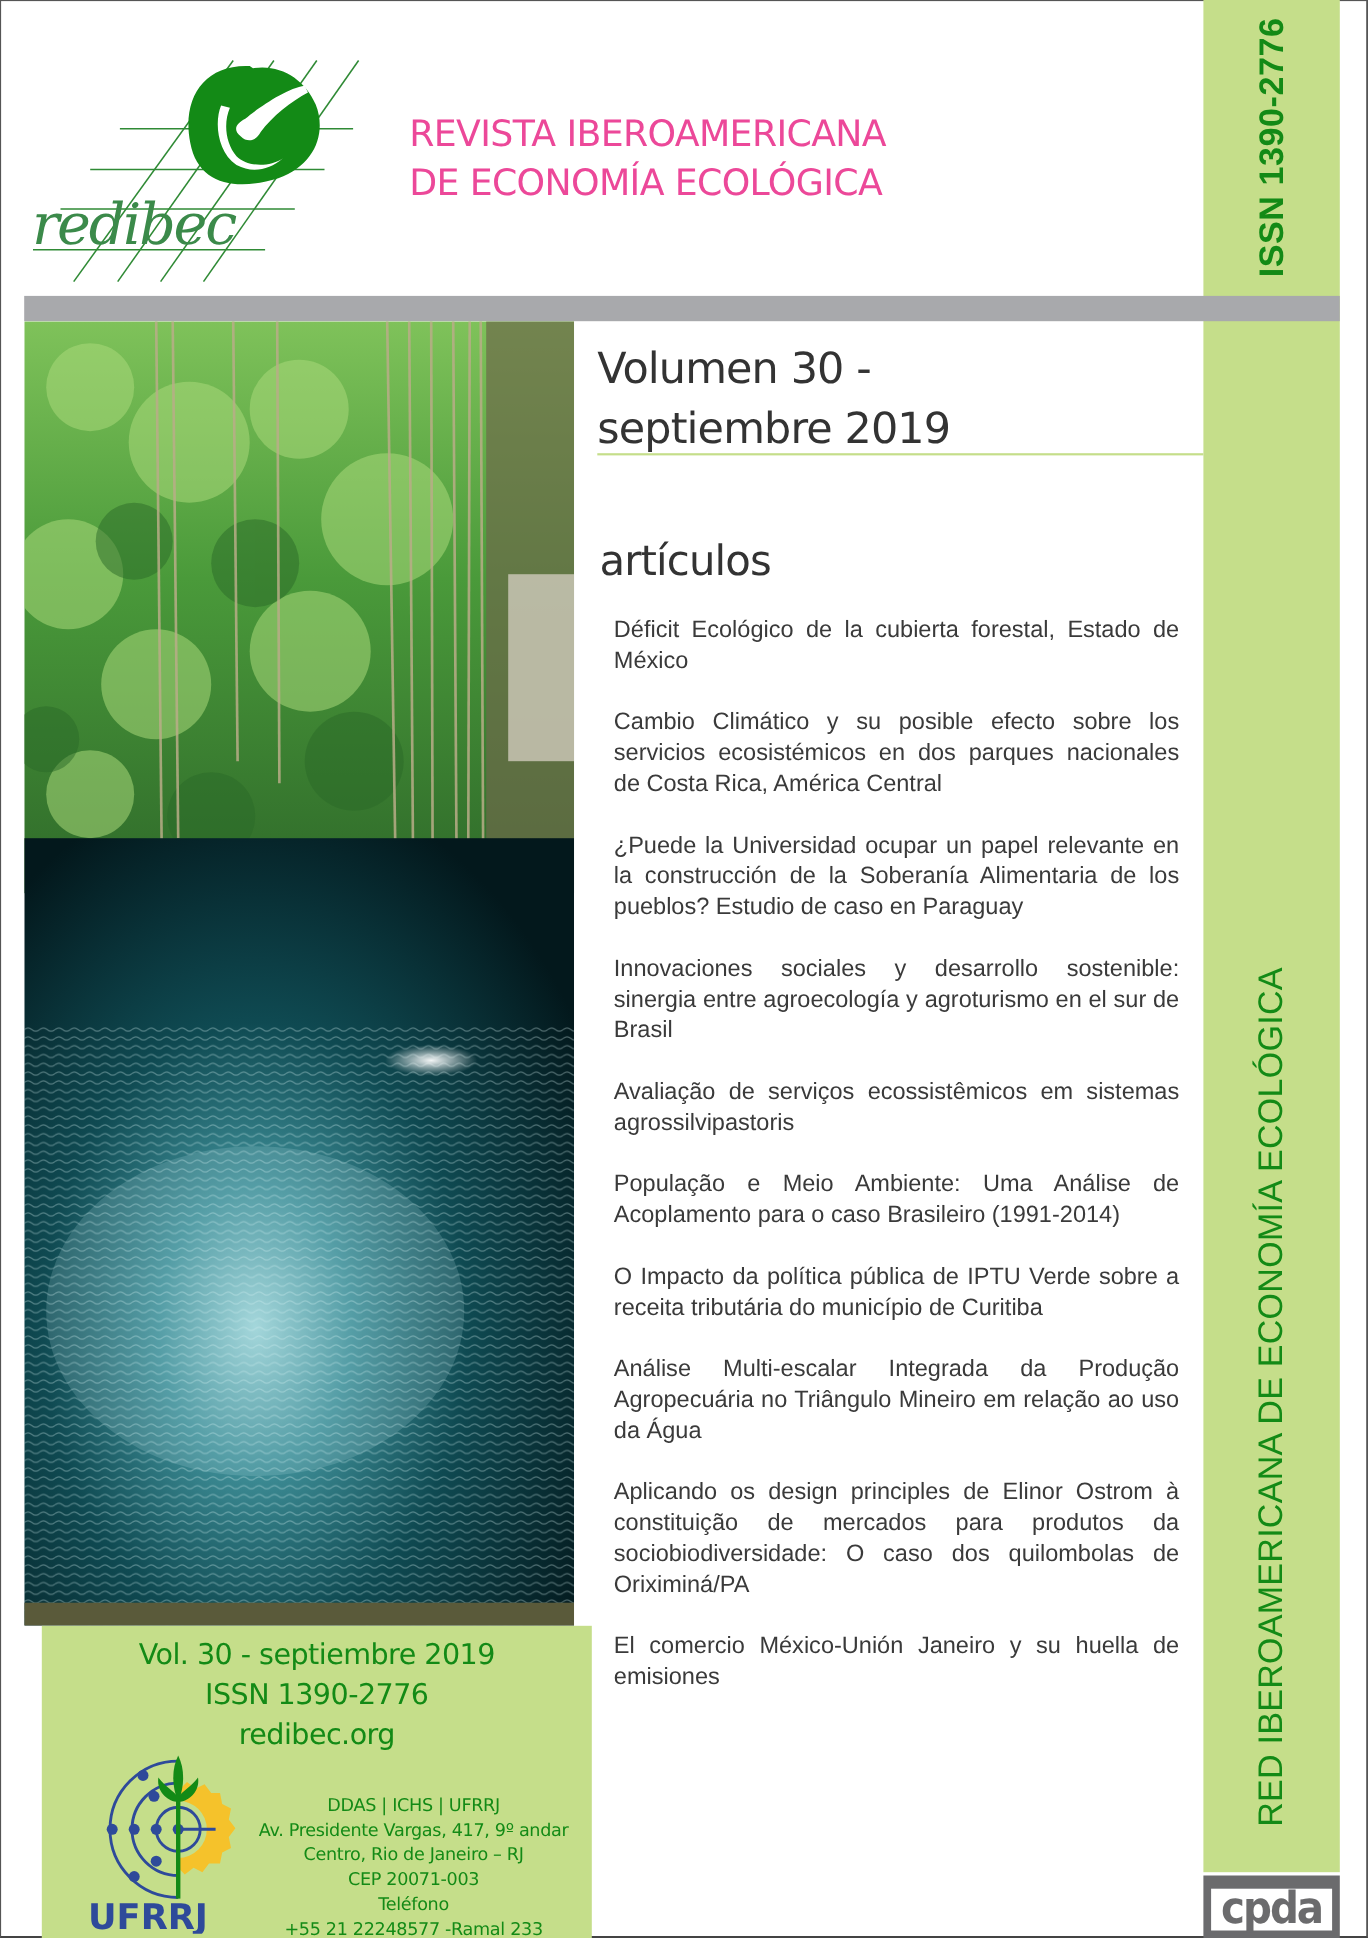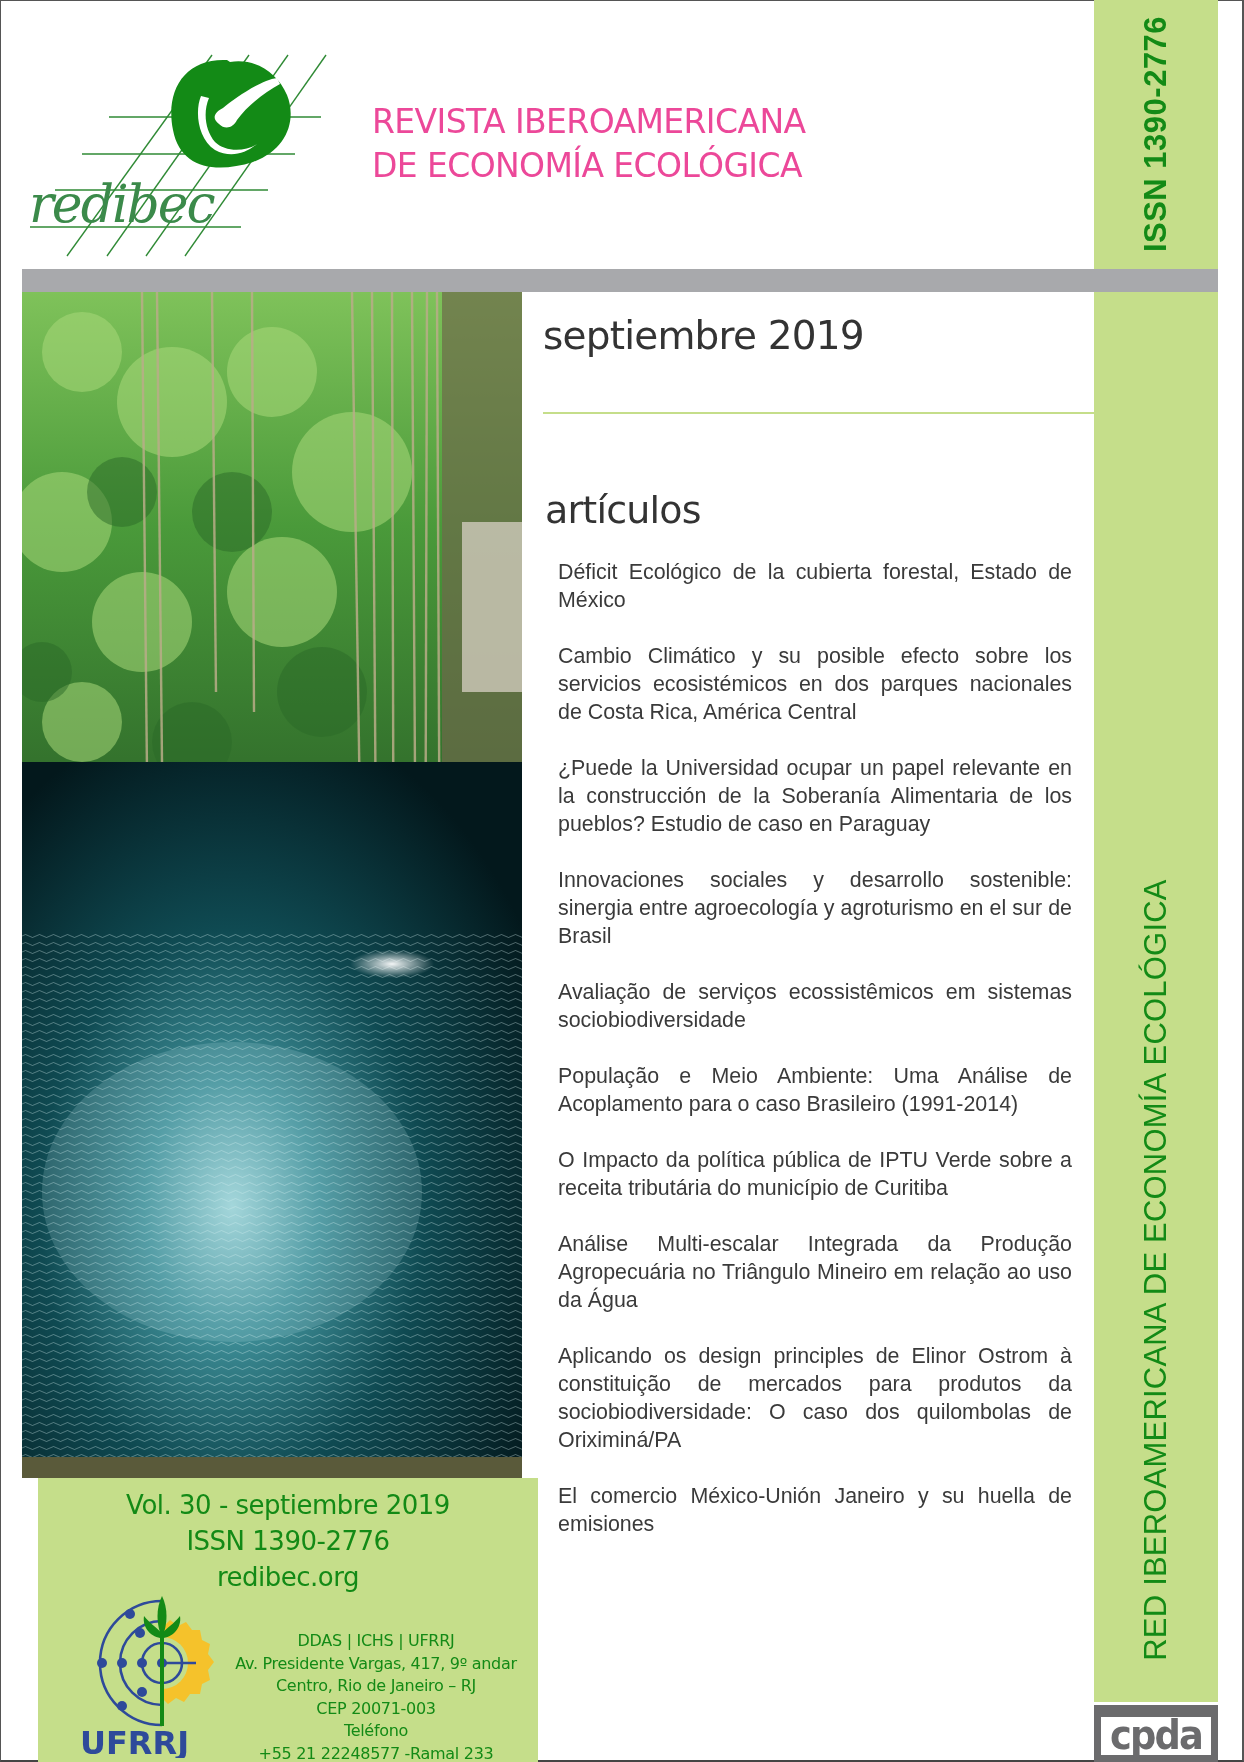--- a/index.html
+++ b/index.html
@@ -188,29 +188,30 @@
     <div>DDAS | ICHS | UFRRJ</div>
     <div>Av. Presidente Vargas, 417, 9º andar</div>
     <div>Centro, Rio de Janeiro – RJ</div>
     <div>CEP 20071-003</div>
     <div>Teléfono</div>
     <div>+55 21 22248577 -Ramal 233</div>
   </div>
 </div>
 
 <div class="vol-title">
+  <div>Volumen 30 -</div>
   <div>septiembre 2019</div>
 </div>
 <div class="vol-rule"></div>
 <div class="section-label">artículos</div>
 
 <div class="articles">
   <div class="article">Déficit Ecológico de la cubierta forestal, Estado de México</div>
   <div class="article">Cambio Climático y su posible efecto sobre los servicios ecosistémicos en dos parques nacionales de Costa Rica, América Central</div>
   <div class="article">¿Puede la Universidad ocupar un papel relevante en la construcción de la Soberanía Alimentaria de los pueblos? Estudio de caso en Paraguay</div>
   <div class="article">Innovaciones sociales y desarrollo sostenible: sinergia entre agroecología y agroturismo en el sur de Brasil</div>
-  <div class="article">Avaliação de serviços ecossistêmicos em sistemas sociobiodiversidade</div>
+  <div class="article">Avaliação de serviços ecossistêmicos em sistemas agrossilvipastoris</div>
   <div class="article">População e Meio Ambiente: Uma Análise de Acoplamento para o caso Brasileiro (1991-2014)</div>
   <div class="article">O Impacto da política pública de IPTU Verde sobre a receita tributária do município de Curitiba</div>
   <div class="article">Análise Multi-escalar Integrada da Produção Agropecuária no Triângulo Mineiro em relação ao uso da Água</div>
   <div class="article">Aplicando os design principles de Elinor Ostrom à constituição de mercados para produtos da sociobiodiversidade: O caso dos quilombolas de Oriximiná/PA</div>
   <div class="article">El comercio México-Unión Janeiro y su huella de emisiones</div>
 </div>
 
 </body></html>

